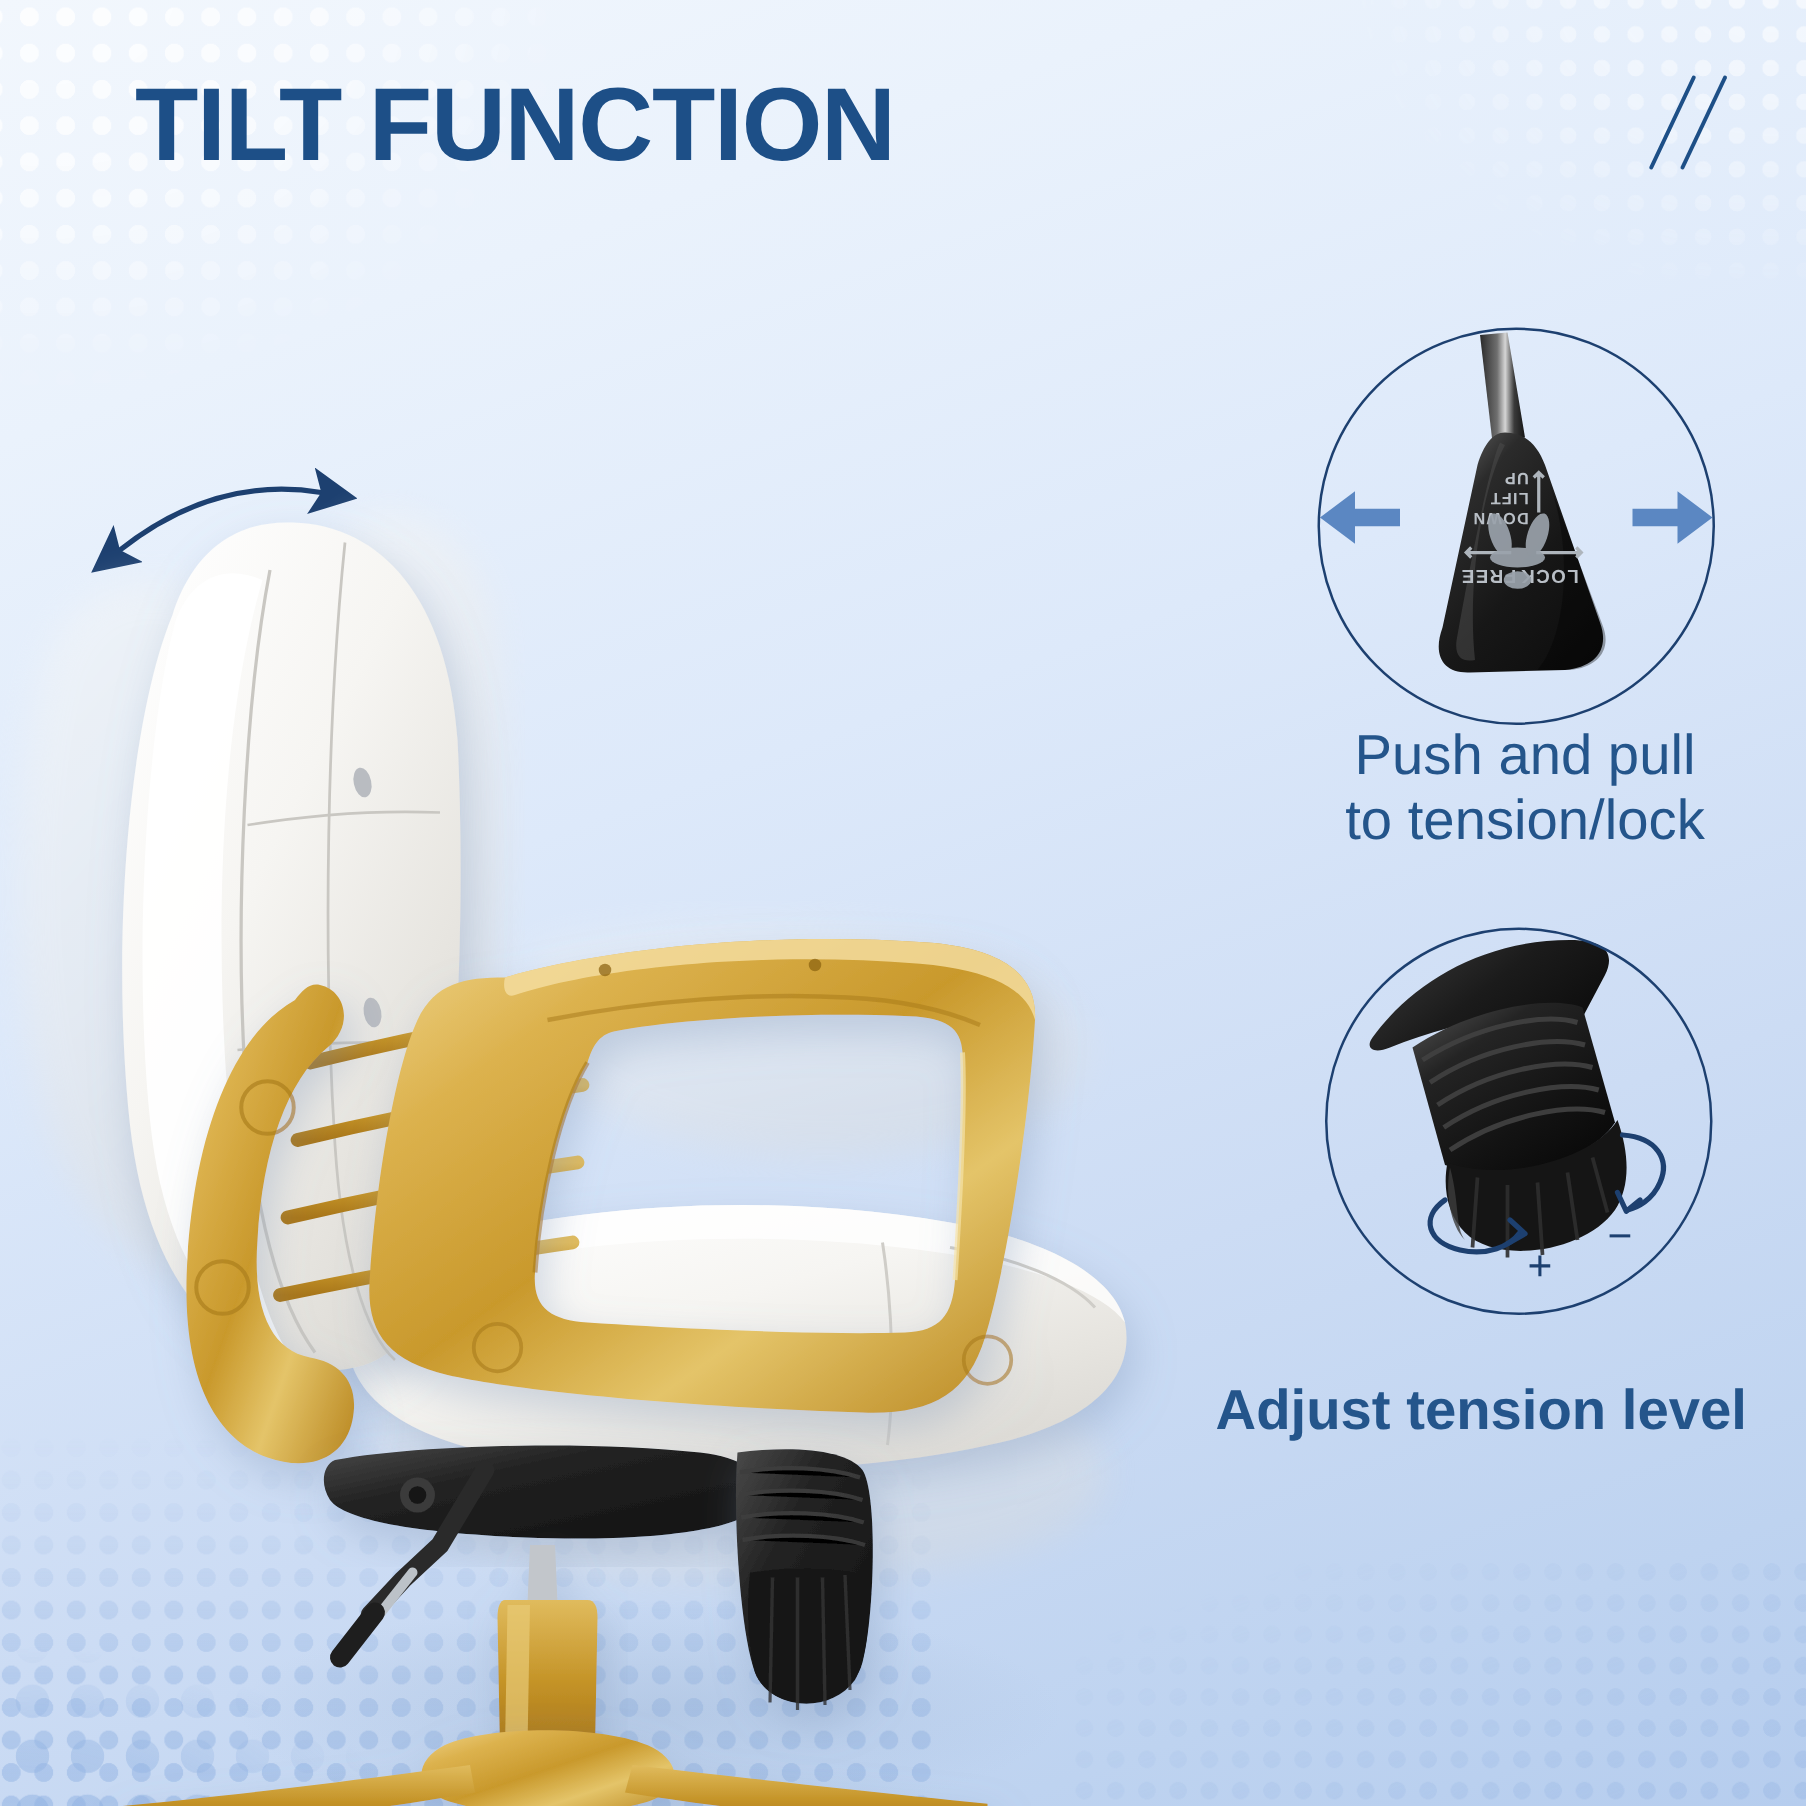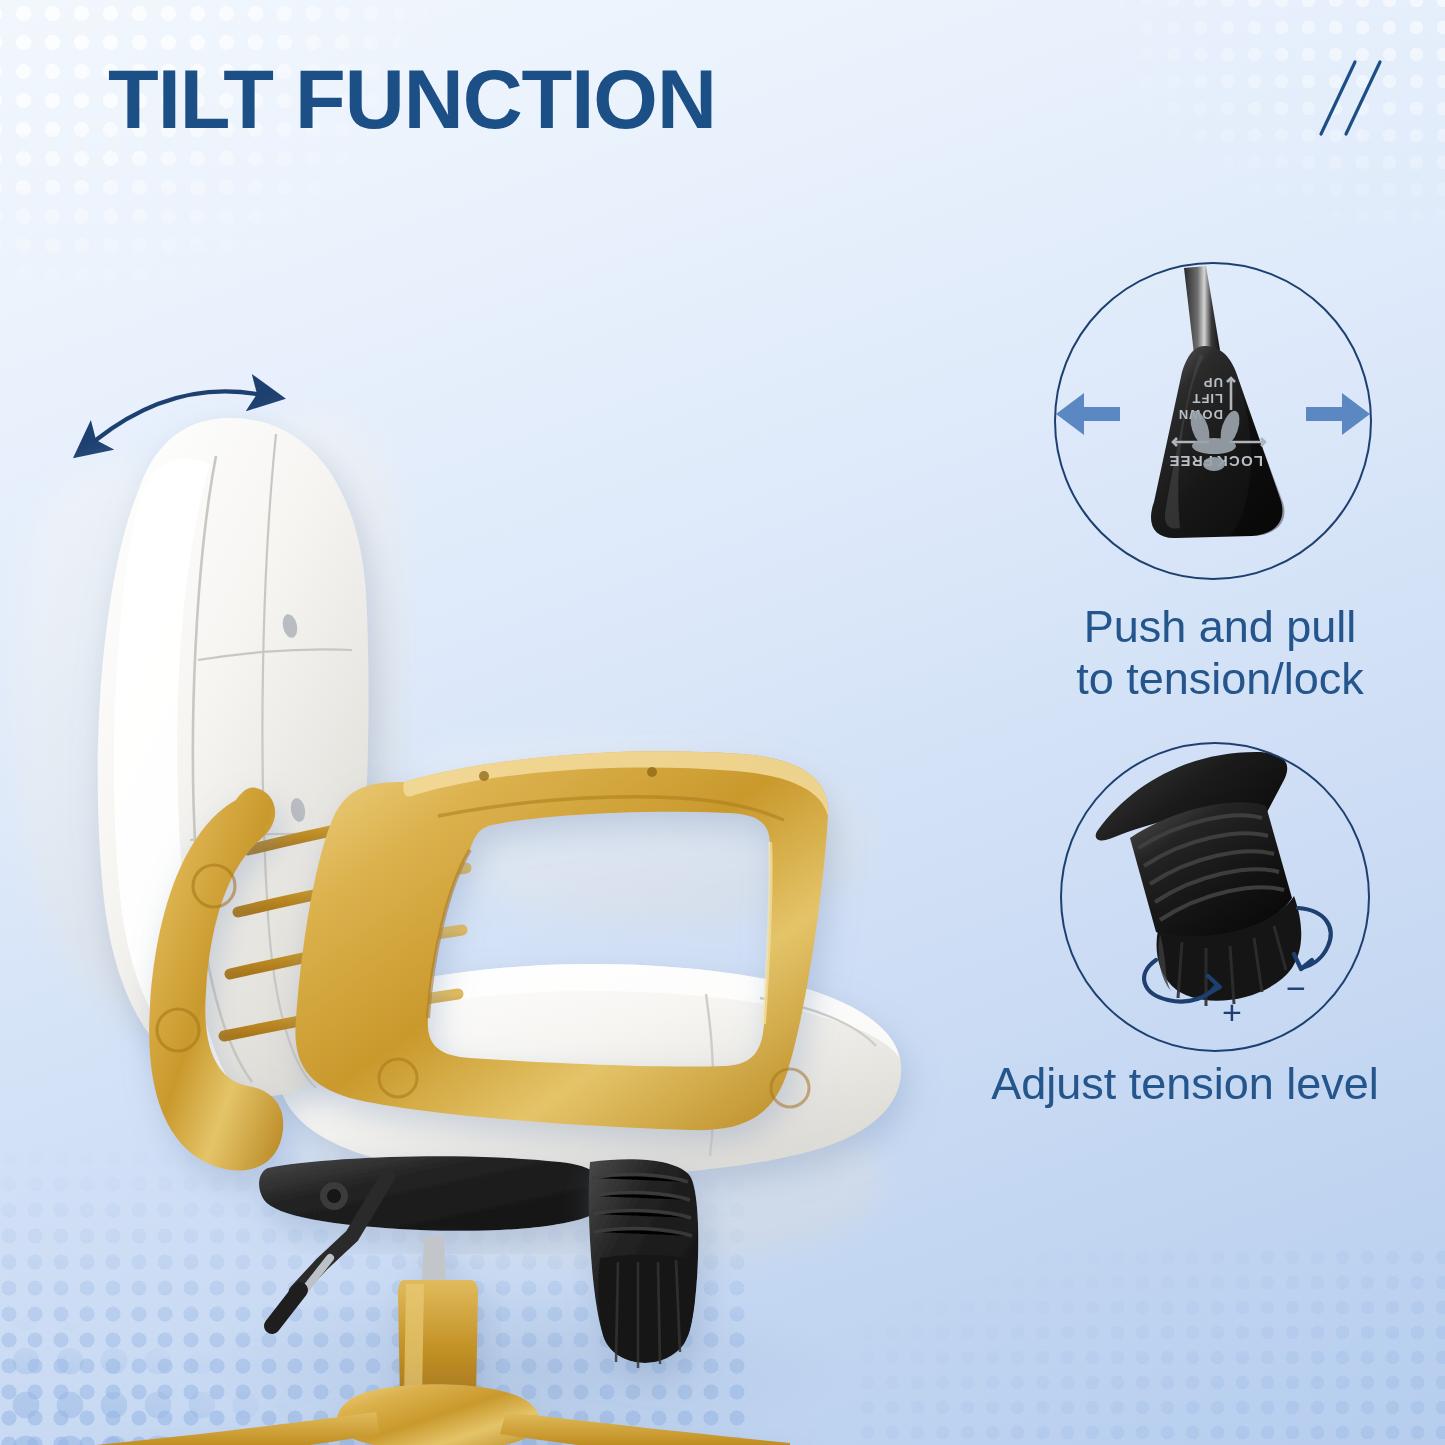--- a/index.html
+++ b/index.html
@@ -61,22 +61,22 @@
     font-family:"Liberation Sans", sans-serif;
   }
   #slashes{position:absolute;right:62px;top:56px;width:74px;height:82px;}
 
   
   .caption{
     position:absolute;color:#24558b;
     font-family:"Liberation Sans", sans-serif;
     font-weight:300;line-height:1.15;text-align:center;
   }
-  #cap1{left:1000px;top:601px;width:440px;font-size:45px;}
-  #cap2{left:930px;top:1058px;width:510px;font-size:45px;}
+  #cap1{left:1000px;top:578px;width:440px;font-size:45px;}
+  #cap2{left:930px;top:1102px;width:510px;font-size:45px;font-weight:bold;}
   .cap-line{display:block;}
 
   
   .callout{position:absolute;}
   #callout1{left:1054px;top:262px;width:318px;height:318px;}
   #callout2{left:1060px;top:742px;width:310px;height:310px;}
   .circle-ring{
     position:absolute;inset:0;border-radius:50%;
     border:2px solid #1d4070;box-sizing:border-box;
   }

